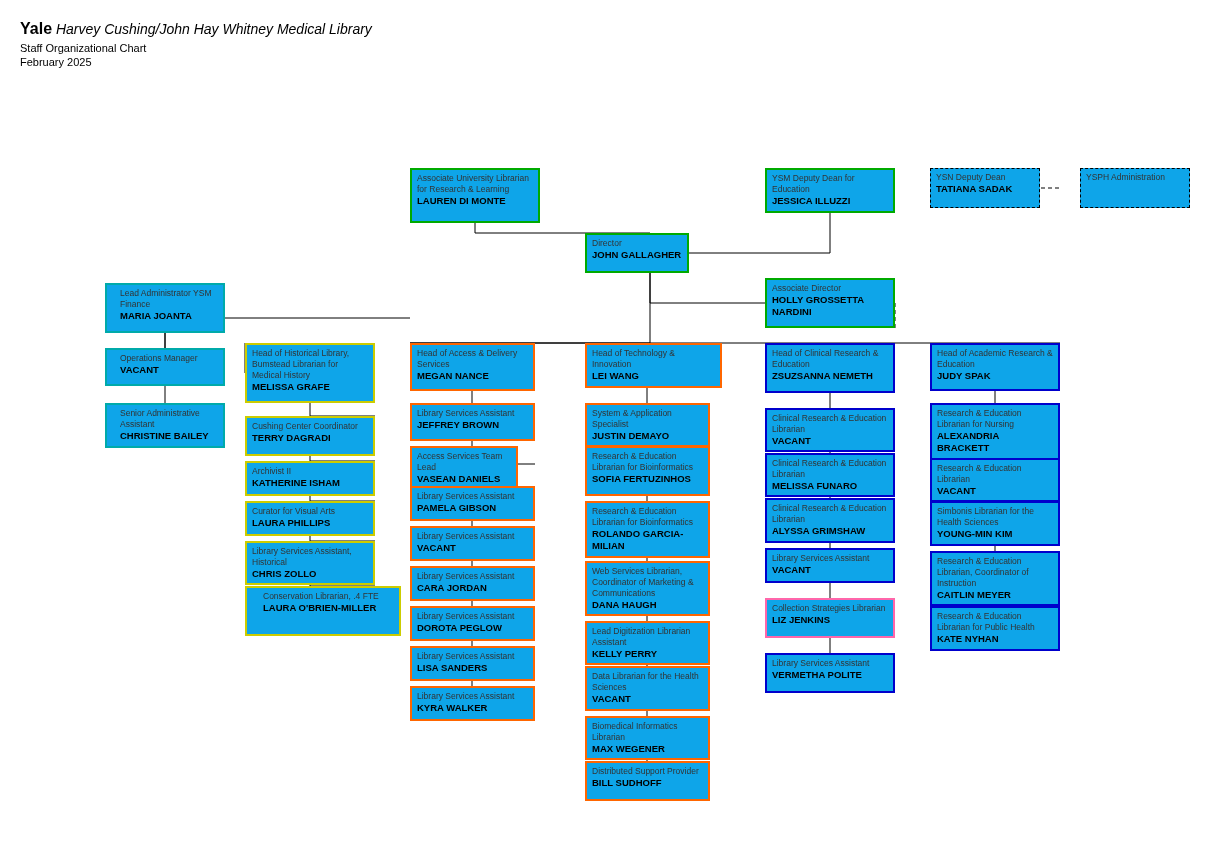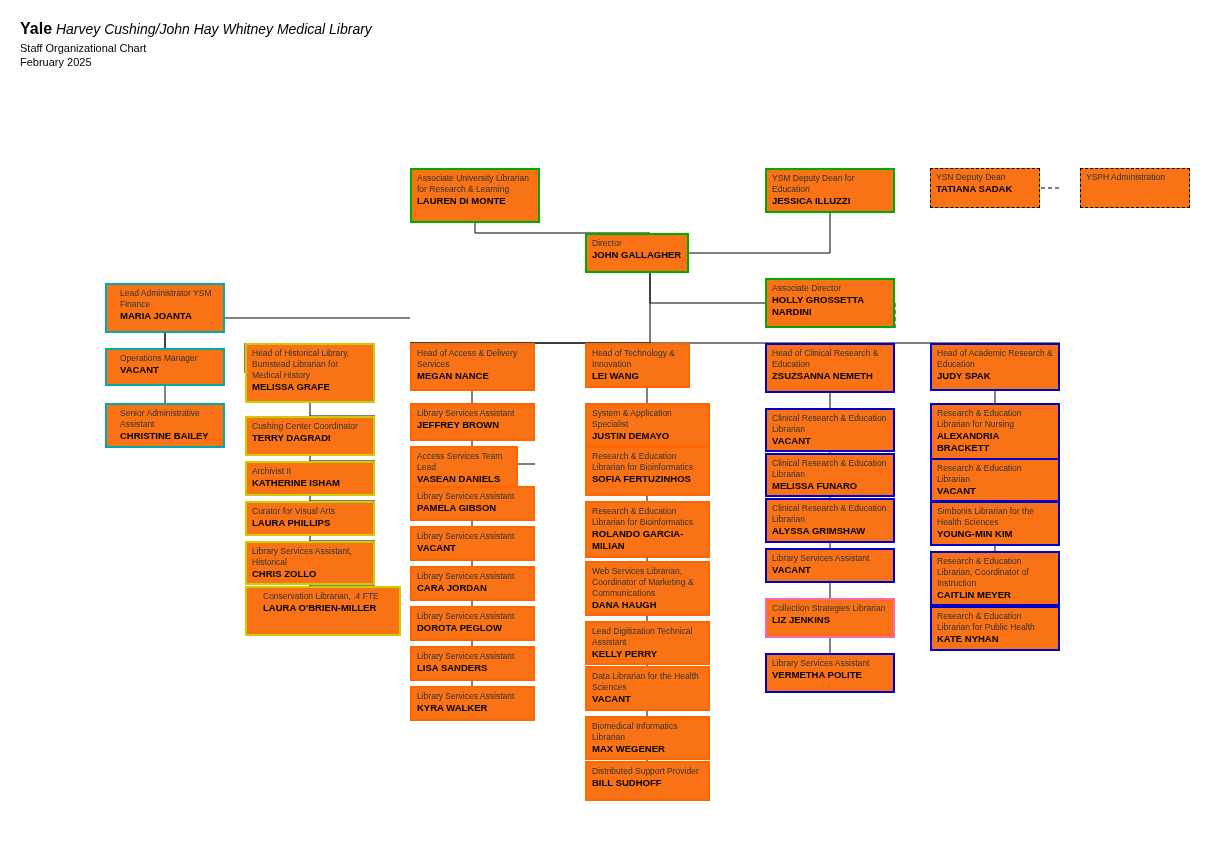--- a/index.html
+++ b/index.html
@@ -31,21 +31,21 @@
       position: relative;
       width: 1180px;
       margin-top: 10px;
     }
     .box {
       position: absolute;
       border: 1px solid #000;
       padding: 3px 5px;
       font-size: 9px;
       line-height: 1.3;
-      background: #f97316;
+      background: #0ea5e9;
     }
     .box .role {
       font-size: 8.5px;
       color: #333;
     }
     .box .name {
       font-weight: bold;
       font-size: 9.5px;
     }
     .box-green { border: 2px solid #00aa00; }
@@ -257,42 +257,42 @@
     <div class="name">DOROTA PEGLOW</div>
   </div>
   <div class="box box-orange" style="left:390px;top:568px;width:125px;min-height:35px;">
     <div class="role">Library Services Assistant</div>
     <div class="name">LISA SANDERS</div>
   </div>
   <div class="box box-orange" style="left:390px;top:608px;width:125px;min-height:35px;">
     <div class="role">Library Services Assistant</div>
     <div class="name">KYRA WALKER</div>
   </div>
-  <div class="box box-orange" style="left:565px;top:265px;width:105px;min-height:45px;">
+  <div class="box box-orange" style="left:565px;top:265px;width:137px;min-height:45px;">
     <div class="role">Head of Technology &amp; Innovation</div>
     <div class="name">LEI WANG</div>
   </div>
   <div class="box box-orange" style="left:565px;top:325px;width:125px;min-height:38px;">
     <div class="role">System &amp; Application Specialist</div>
     <div class="name">JUSTIN DEMAYO</div>
   </div>
   <div class="box box-orange" style="left:565px;top:368px;width:125px;min-height:50px;">
     <div class="role">Research &amp; Education Librarian for Bioinformatics</div>
     <div class="name">SOFIA FERTUZINHOS</div>
   </div>
   <div class="box box-orange" style="left:565px;top:423px;width:125px;min-height:55px;">
     <div class="role">Research &amp; Education Librarian for Bioinformatics</div>
     <div class="name">ROLANDO GARCIA-MILIAN</div>
   </div>
   <div class="box box-orange" style="left:565px;top:483px;width:125px;min-height:55px;">
     <div class="role">Web Services Librarian, Coordinator of Marketing &amp; Communications</div>
     <div class="name">DANA HAUGH</div>
   </div>
   <div class="box box-orange" style="left:565px;top:543px;width:125px;min-height:40px;">
-    <div class="role">Lead Digitization Technical Assistant</div>
+    <div class="role">Lead Digitization Librarian Assistant</div>
     <div class="name">KELLY PERRY</div>
   </div>
   <div class="box box-orange" style="left:565px;top:588px;width:125px;min-height:45px;">
     <div class="role">Data Librarian for the Health Sciences</div>
     <div class="name">VACANT</div>
   </div>
   <div class="box box-orange" style="left:565px;top:638px;width:125px;min-height:40px;">
     <div class="role">Biomedical Informatics Librarian</div>
     <div class="name">MAX WEGENER</div>
   </div>

